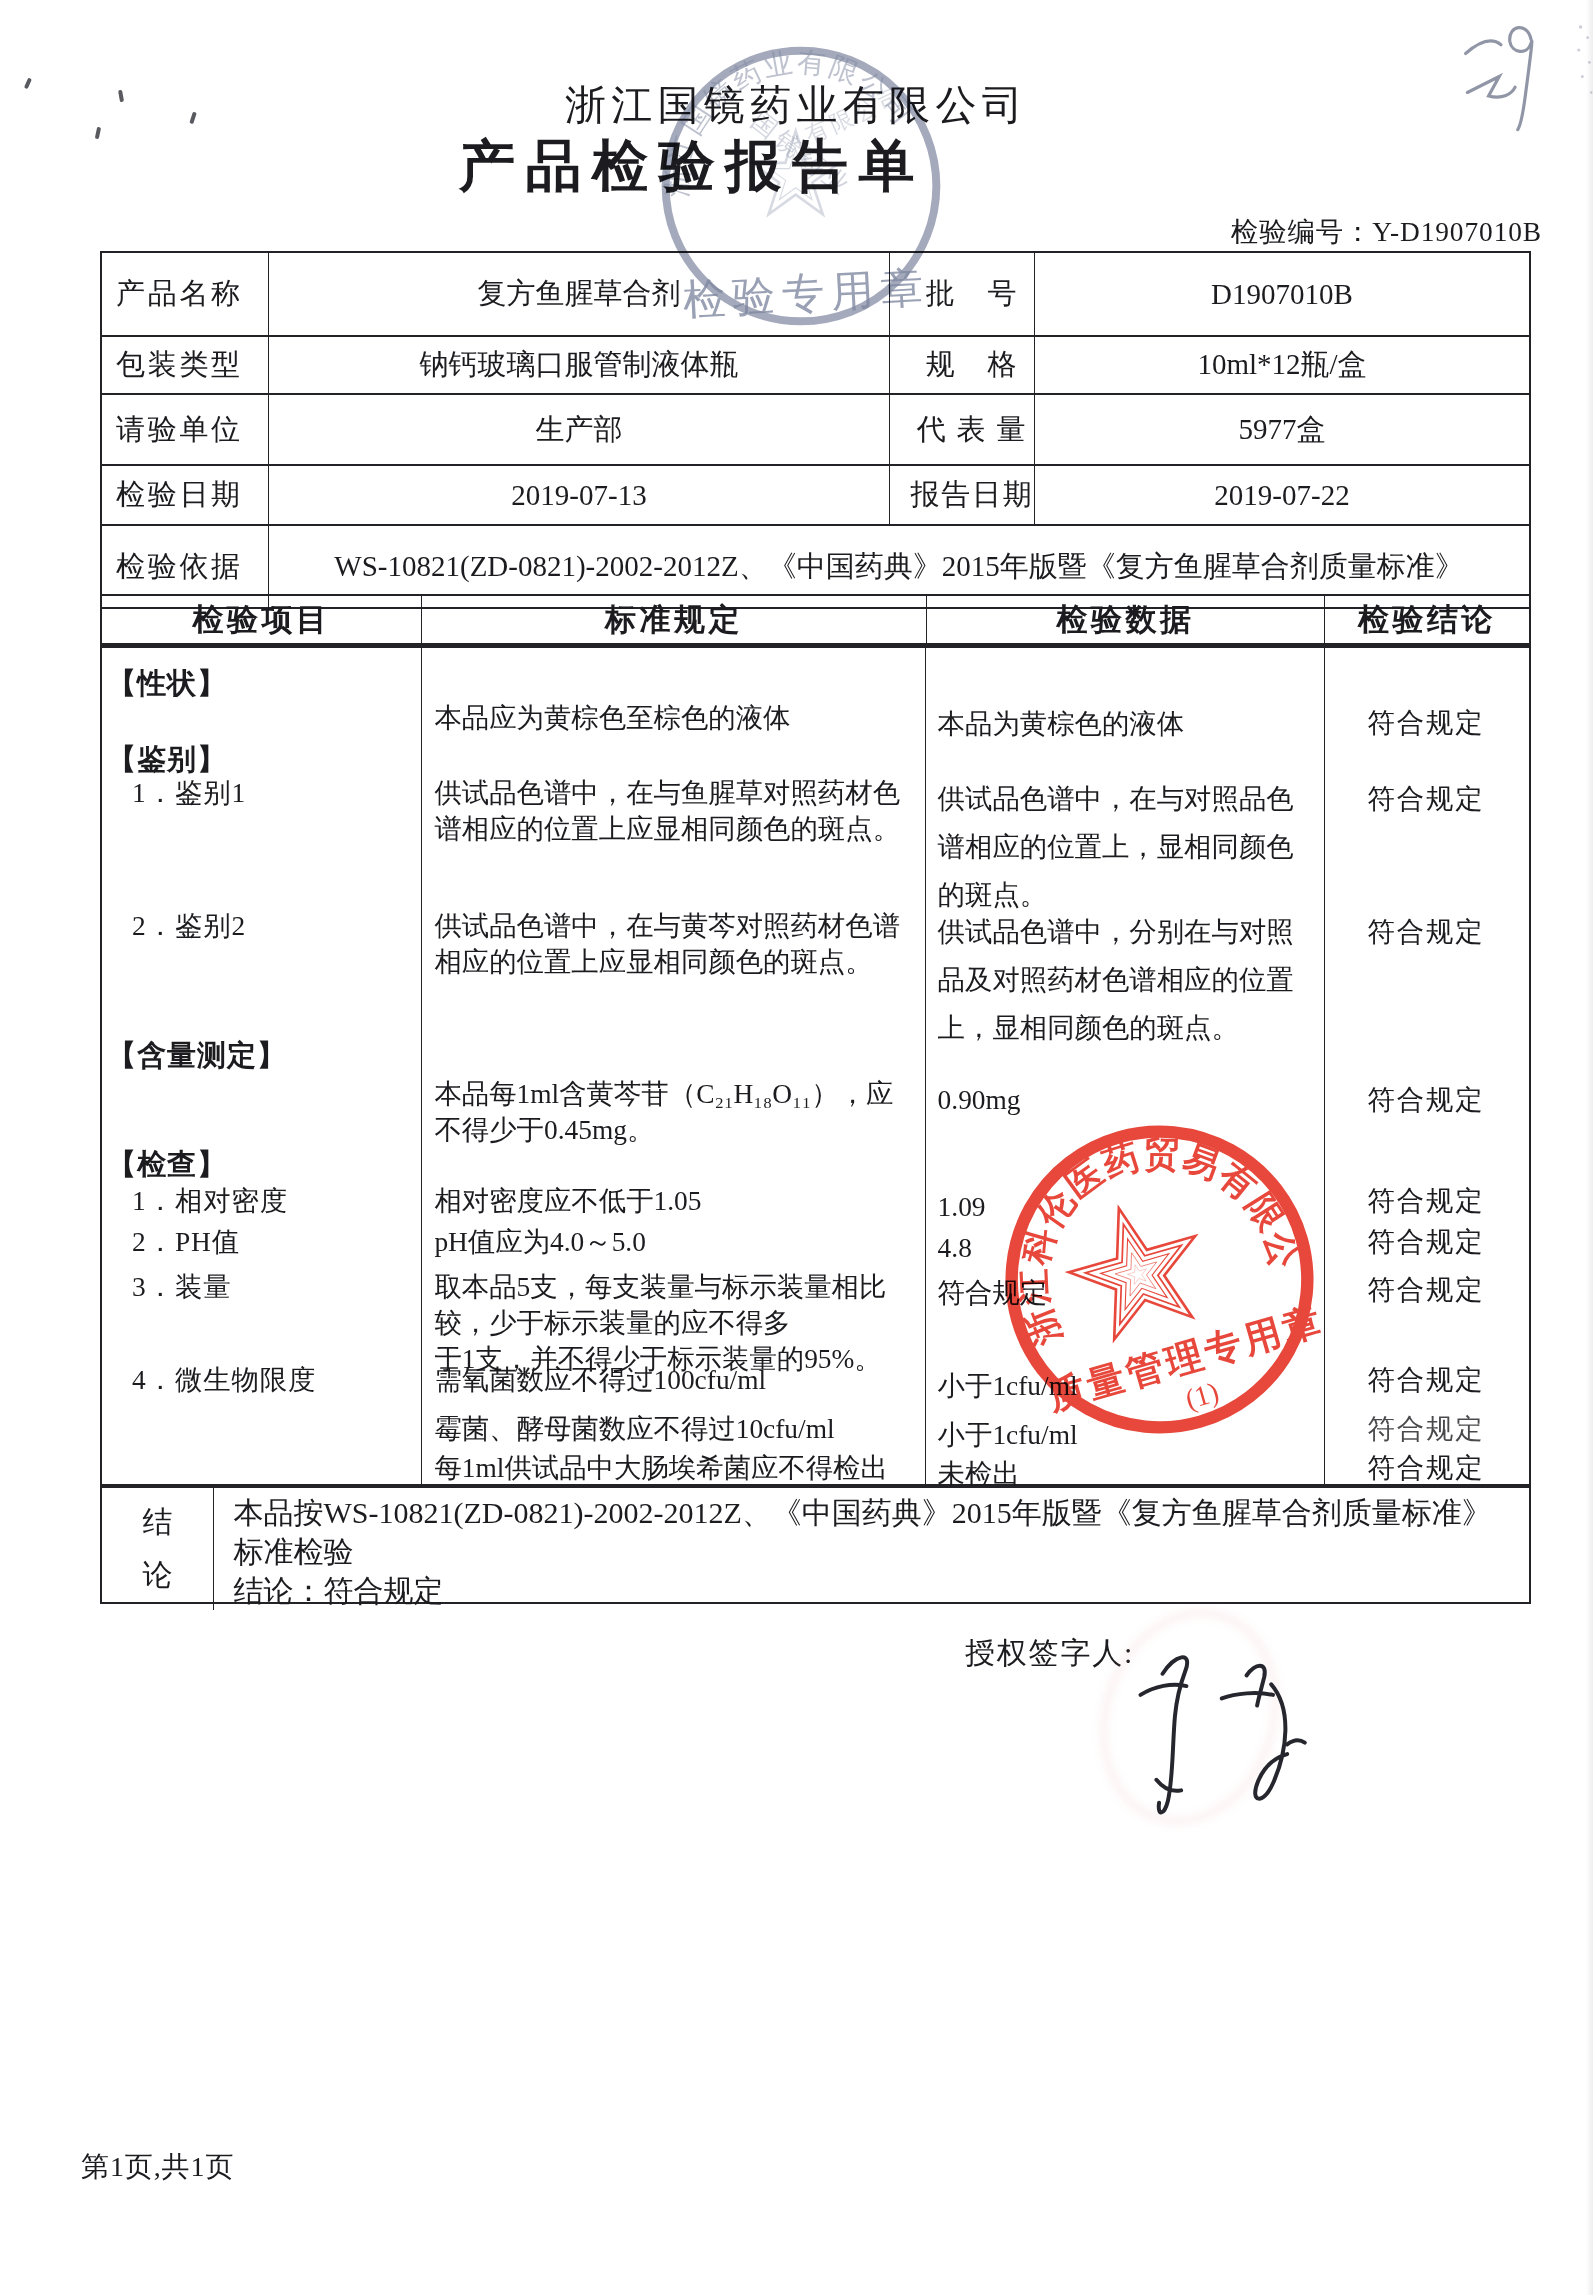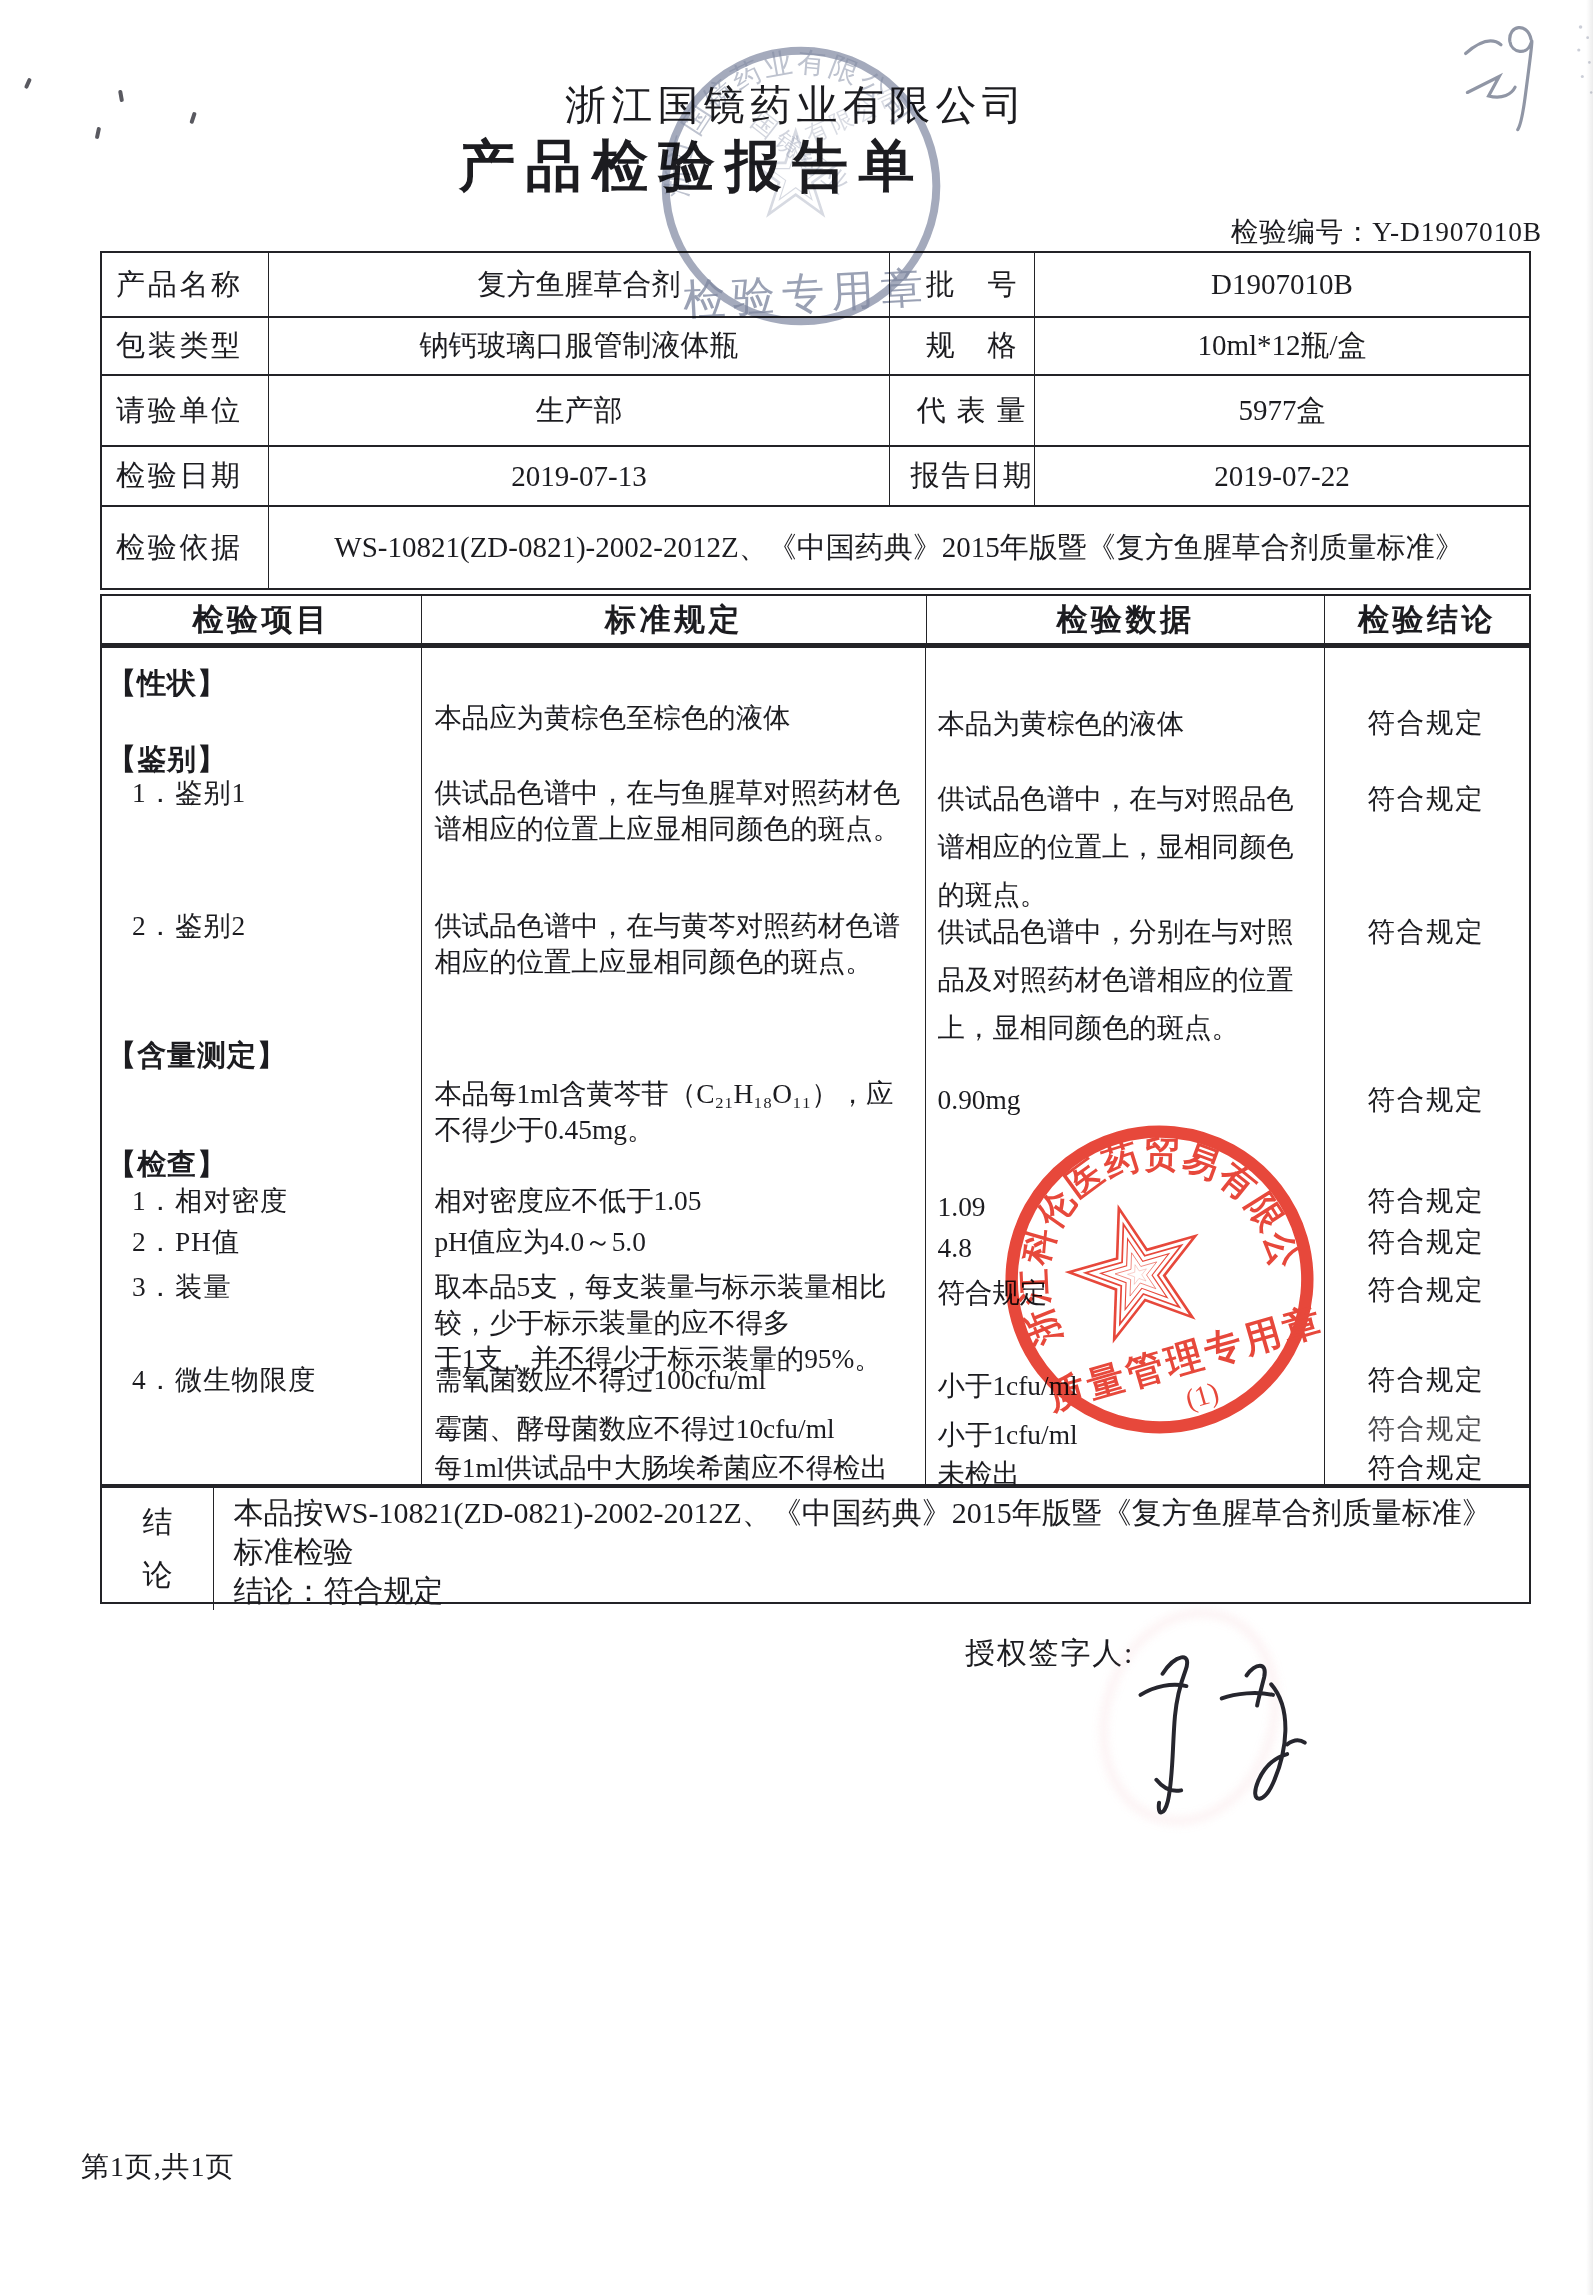--- a/index.html
+++ b/index.html
@@ -14,21 +14,21 @@
   .title{position:absolute;top:129px;left:0;width:1384px;font-size:56px;font-weight:bold;letter-spacing:10.6px;}
   .report-no{position:absolute;top:214px;right:51px;font-size:27.4px;letter-spacing:0.9px;}
   
   .info-table{position:absolute;left:100px;top:251px;width:1427px;border:2.7px solid #232327;
     display:grid;grid-template-columns:166px 621px 145px 1fr;font-size:29px;}
   .itc{border-top:2.7px solid #232327;border-left:1.8px solid #232327;display:flex;align-items:center;}
   .itc.no-t{border-top:none;} .itc.no-l{border-left:none;}
   .it-label{padding-left:14px;letter-spacing:2.7px;}
   .it-label2{justify-content:center;letter-spacing:1.8px;padding-left:20px;}
   .it-value{justify-content:center;}
-  .row-h1{height:63px;} .row-h2{height:56px;} .row-h3{height:69px;} .row-h4{height:58px;} .row-h5{height:81px;}
+  .row-h1{height:82px;} .row-h2{height:56px;} .row-h3{height:69px;} .row-h4{height:58px;} .row-h5{height:81px;}
   .basis-val{justify-content:center;font-size:29px;letter-spacing:0px;}
   
   .main-table{position:absolute;left:100px;top:594px;width:1427px;border:2.7px solid #232327;}
   .mt-head{display:grid;grid-template-columns:319px 505px 398px 1fr;height:47px;border-bottom:5.3px solid #232327;}
   .mt-head div{display:flex;align-items:center;justify-content:center;font-size:31px;font-weight:bold;letter-spacing:3.5px;border-left:1.8px solid #232327;}
   .mt-head div:first-child{border-left:none;}
   .mt-body{position:relative;height:836px;padding-left:29px;}
   .mcol{position:absolute;top:0;height:100%;}
   .mcol1{left:0;width:319px;border-right:1.8px solid #232327;}
   .mcol2{left:320px;width:503px;border-right:1.8px solid #232327;}

